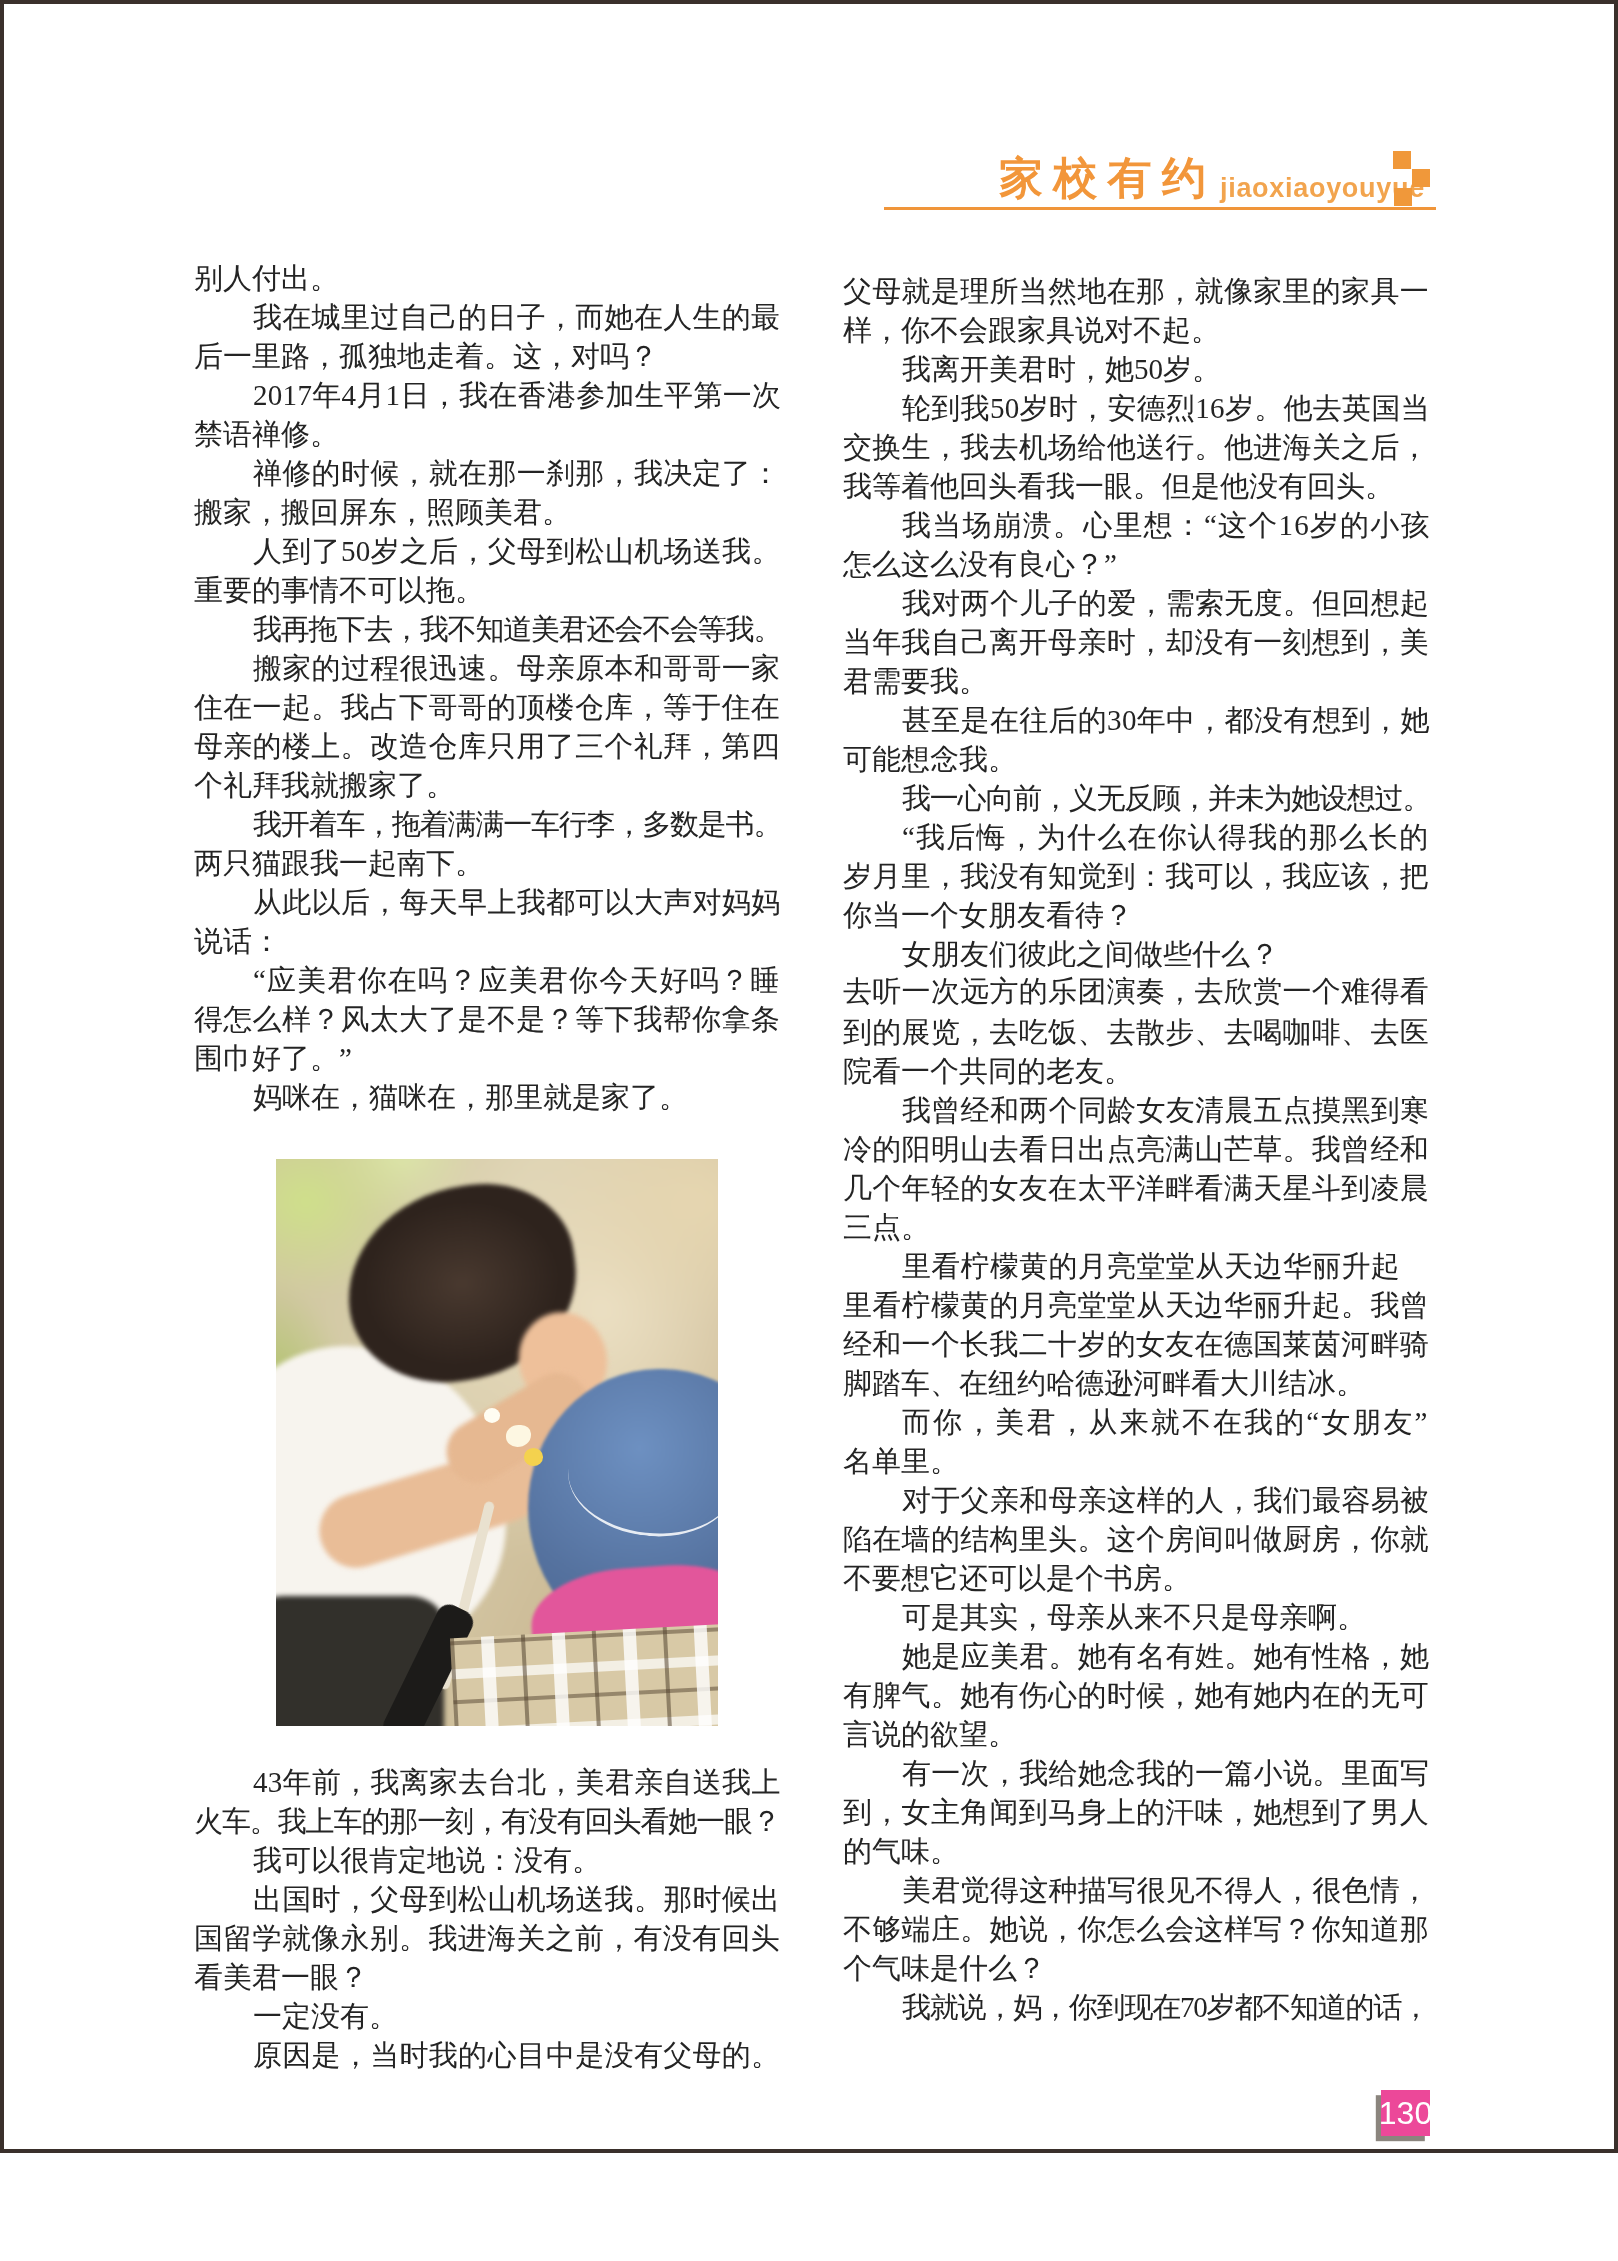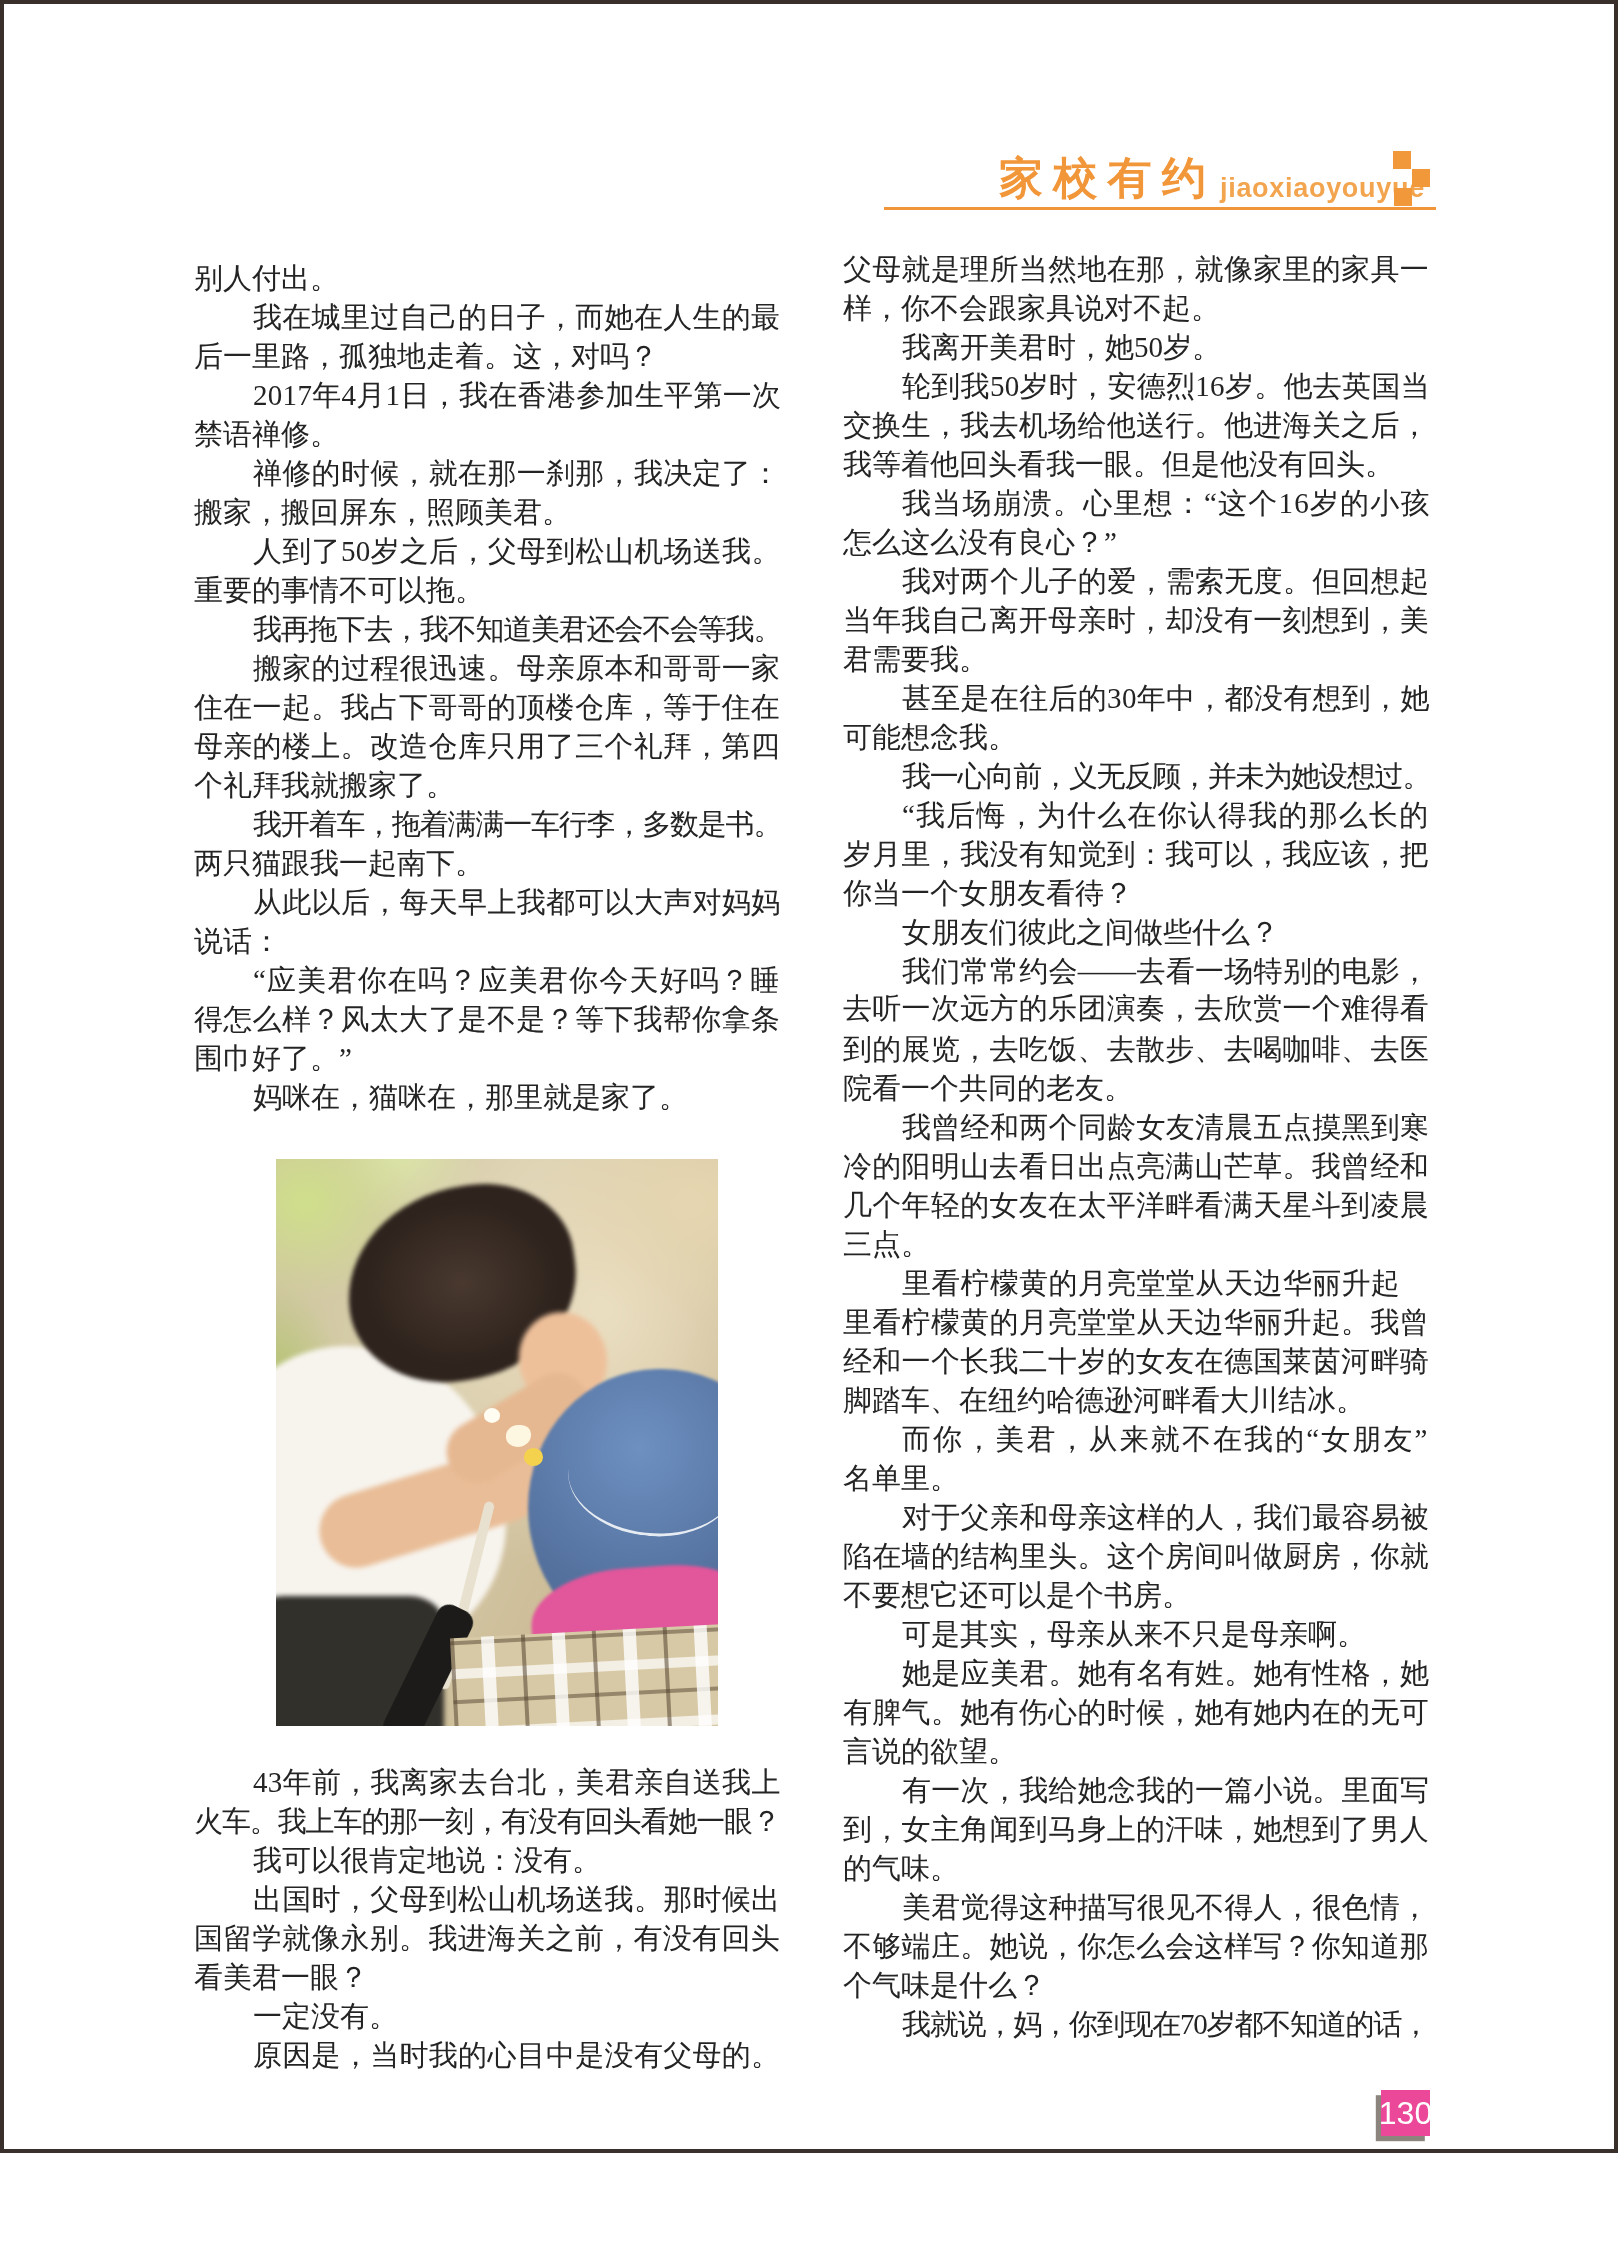--- a/index.html
+++ b/index.html
@@ -30,21 +30,21 @@
   .sq1{left:1389px;top:147px;}
   .sq2{left:1408px;top:165px;}
   .sq3{left:1390px;top:184px;}
   
   .col{
     position:absolute;width:595px;
     color:#242424;font-size:29px;
   }
   .col-left-top{left:190px;top:255px;}
   .col-left-bottom{left:190px;top:1759px;}
-  .col-right{left:839px;top:246px;}
+  .col-right{left:839px;top:268px;}
   .line{
     height:39px;line-height:39px;
     white-space:nowrap;
   }
   .par{text-indent:59px;}
   
   .photo{
     position:absolute;left:272px;top:1155px;width:442px;height:567px;
     overflow:hidden;background:#cfc49e;
   }
@@ -219,21 +219,20 @@
       <div class="line par" style="display: block; letter-spacing: 0.3px;">我对两个儿子的爱，需索无度。但回想起</div>
       <div class="line" style="display: block; letter-spacing: 0.3px;">当年我自己离开母亲时，却没有一刻想到，美</div>
       <div class="line">君需要我。</div>
       <div class="line par" style="display: block; letter-spacing: 0.3px;">甚至是在往后的30年中，都没有想到，她</div>
       <div class="line">可能想念我。</div>
       <div class="line par" style="display: block; letter-spacing: -1.2px;">我一心向前，义无反顾，并未为她设想过。</div>
       <div class="line par" style="display: block; letter-spacing: 1.2px;">“我后悔，为什么在你认得我的那么长的</div>
       <div class="line" style="display: block; letter-spacing: 0.3px;">岁月里，我没有知觉到：我可以，我应该，把</div>
       <div class="line">你当一个女朋友看待？</div>
       <div class="line par">女朋友们彼此之间做些什么？</div>
-      <div class="line par" style="display: block; letter-spacing: 0.3px;">我们常常约会——去看一场特别的电影，</div>
       <div class="line" style="display: block; letter-spacing: 0.3px; font-family: Liberation Mono, monospace;">去听一次远方的乐团演奏，去欣赏一个难得看</div>
       <div class="line" style="display: block; letter-spacing: 0.3px;">到的展览，去吃饭、去散步、去喝咖啡、去医</div>
       <div class="line">院看一个共同的老友。</div>
       <div class="line par" style="display: block; letter-spacing: 0.3px;">我曾经和两个同龄女友清晨五点摸黑到寒</div>
       <div class="line" style="display: block; letter-spacing: 0.3px;">冷的阳明山去看日出点亮满山芒草。我曾经和</div>
       <div class="line" style="display: block; letter-spacing: 0.3px;">几个年轻的女友在太平洋畔看满天星斗到凌晨</div>
       <div class="line">三点。</div>
       <div class="line par" style="display: block; letter-spacing: 0.3px;">里看柠檬黄的月亮堂堂从天边华丽升起</div>
       <div class="line" style="display: block; letter-spacing: 0.3px;">里看柠檬黄的月亮堂堂从天边华丽升起。我曾</div>
       <div class="line" style="display: block; letter-spacing: 0.3px;">经和一个长我二十岁的女友在德国莱茵河畔骑</div>

